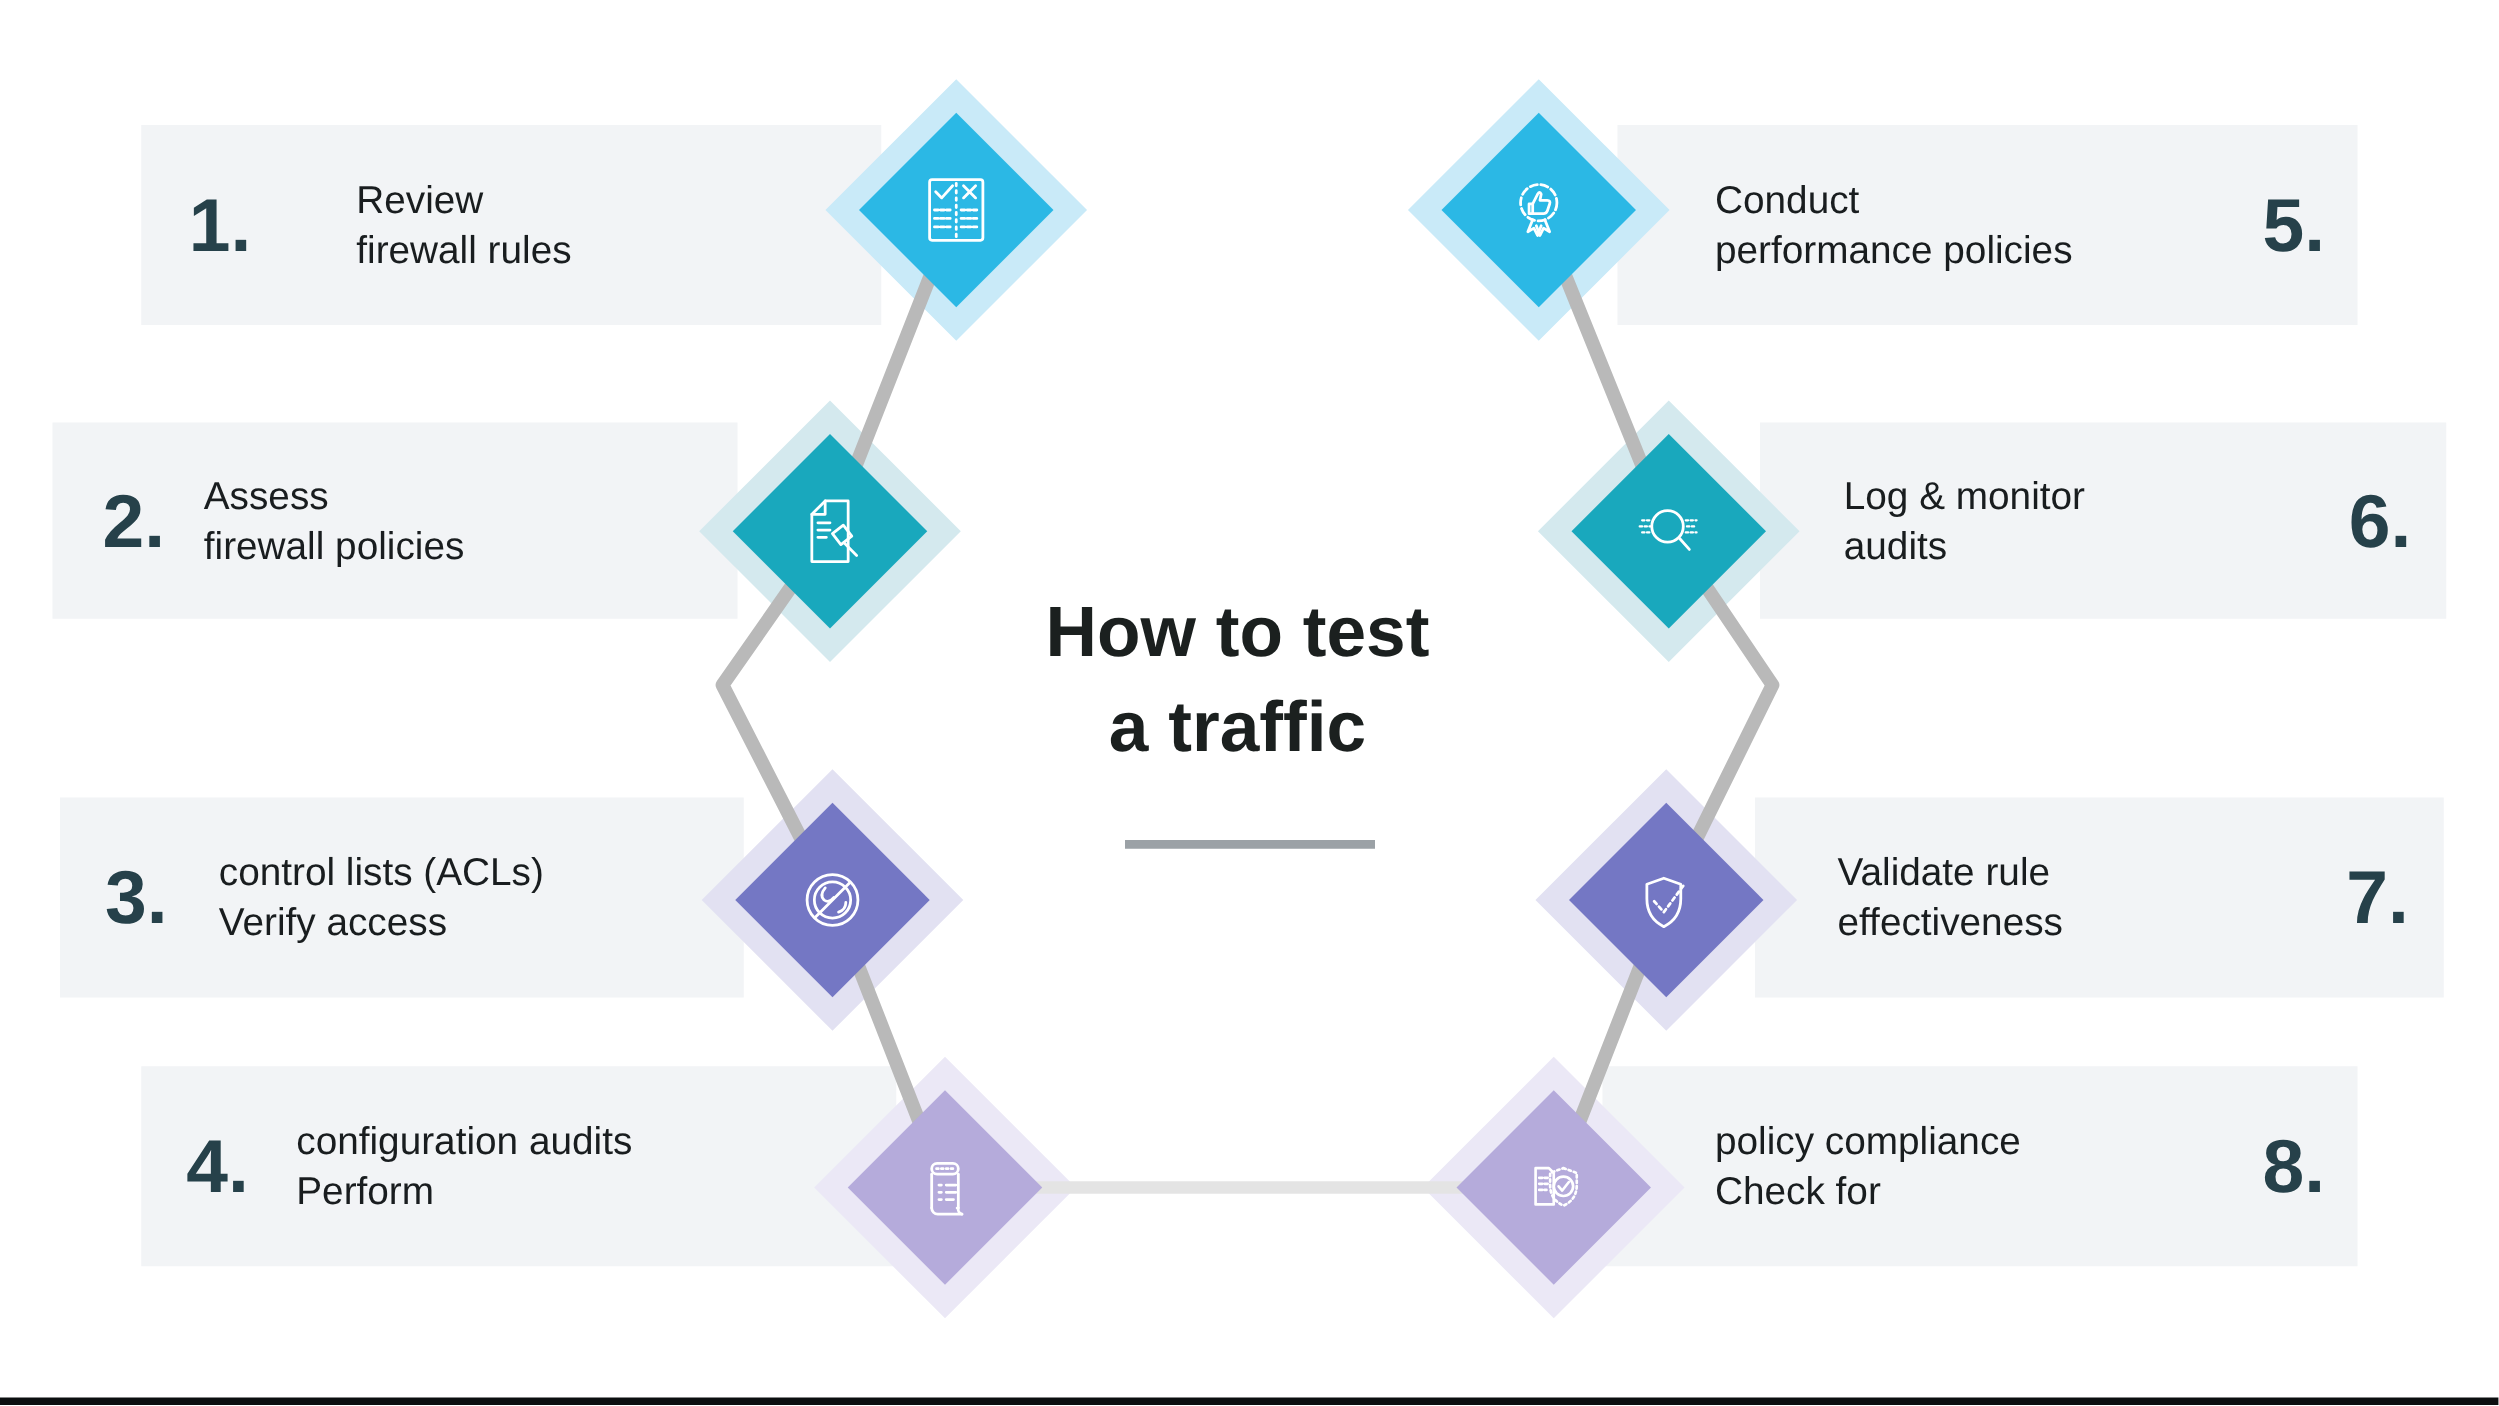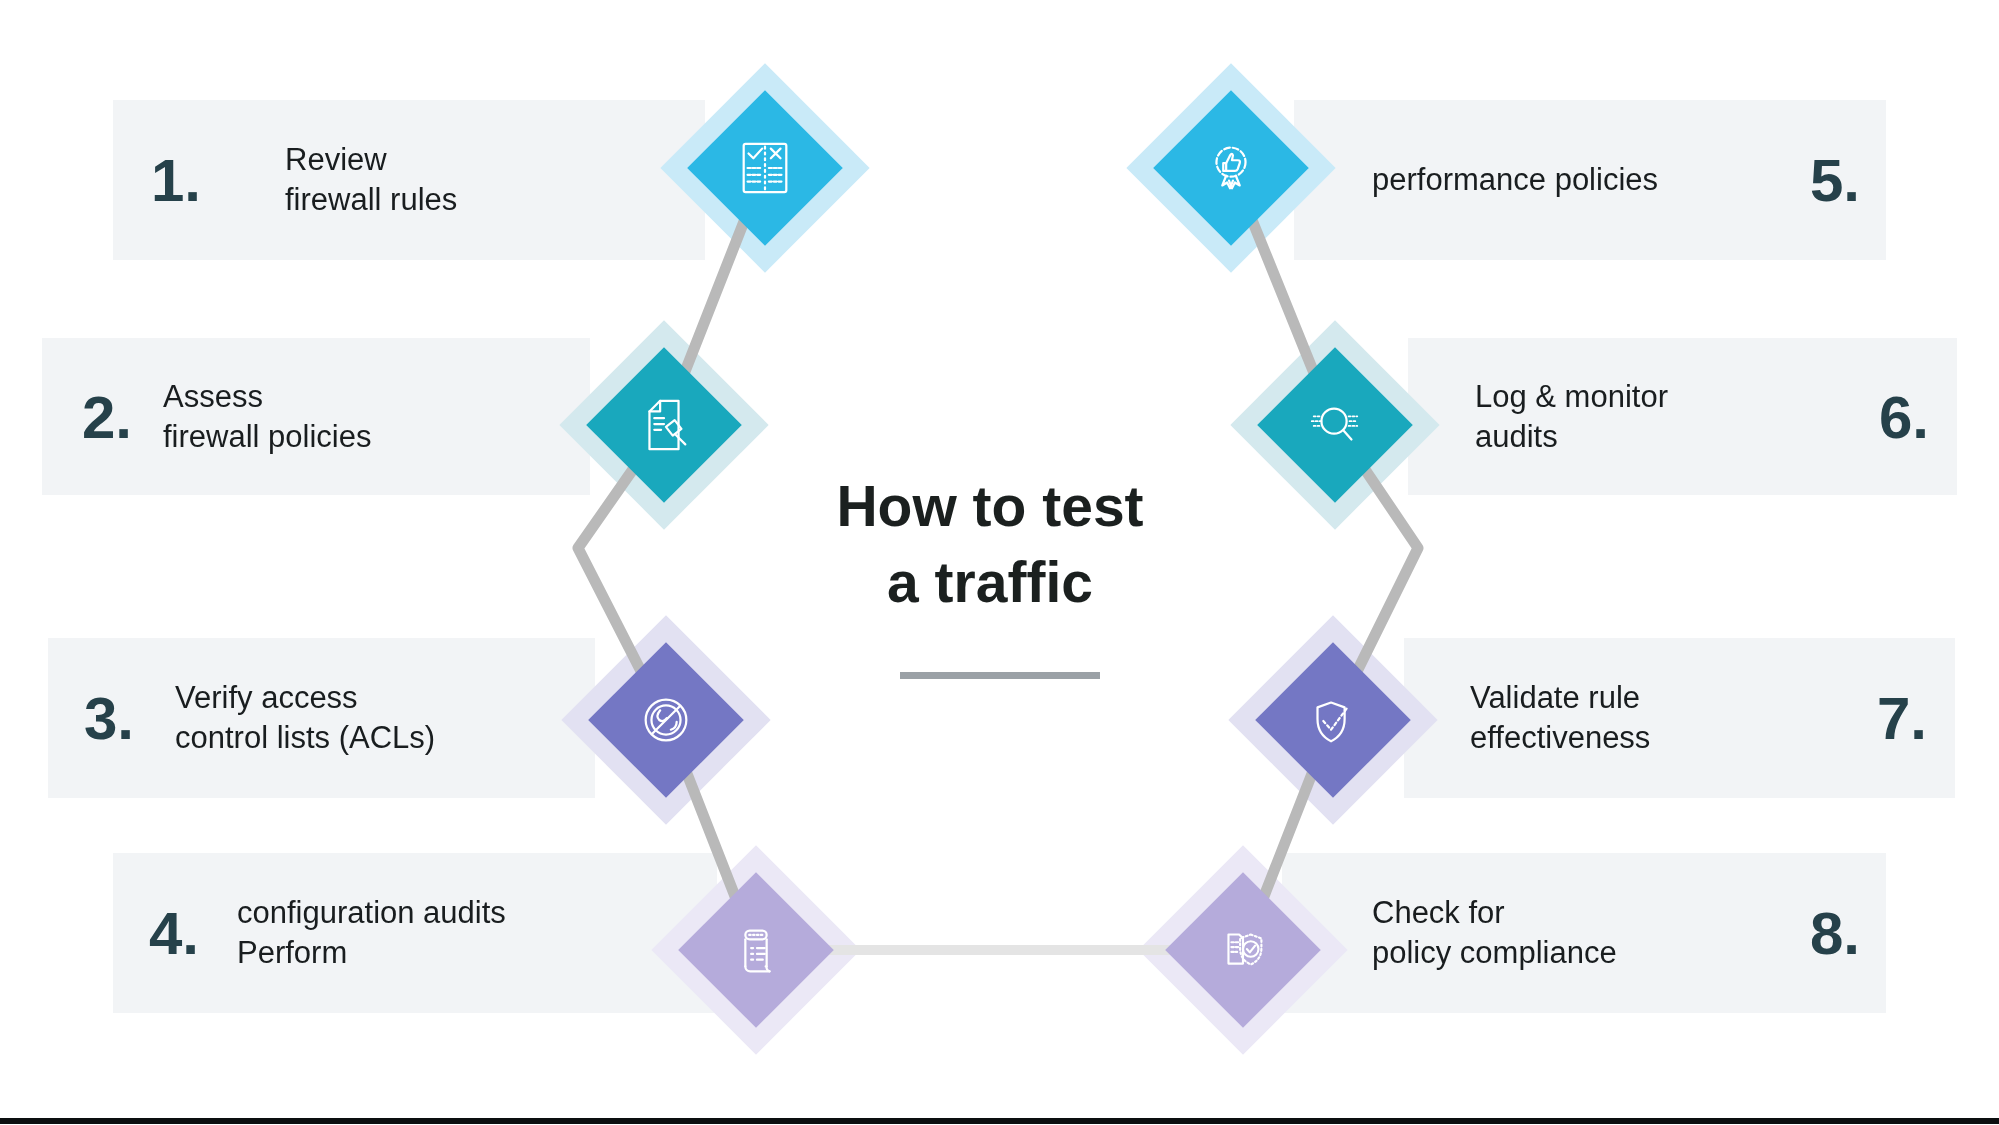--- a/index.html
+++ b/index.html
@@ -61,56 +61,57 @@
   <div class="band b2">
     <span class="num">2.</span>
     <div class="lbl">
       <div>Assess</div>
       <div>firewall policies</div>
     </div>
   </div>
   <div class="band b3">
     <span class="num">3.</span>
     <div class="lbl">
+      <div>control lists (ACLs)</div>
       <div>Verify access</div>
-      <div>control lists (ACLs)</div>
     </div>
   </div>
   <div class="band b4">
     <span class="num">4.</span>
     <div class="lbl">
       <div>configuration audits</div>
       <div>Perform</div>
     </div>
   </div>
   <div class="band b5">
     <span class="num">5.</span>
     <div class="lbl">
+      <div>Conduct</div>
       <div>performance policies</div>
     </div>
   </div>
   <div class="band b6">
     <span class="num">6.</span>
     <div class="lbl">
       <div>Log &amp; monitor</div>
       <div>audits</div>
     </div>
   </div>
   <div class="band b7">
     <span class="num">7.</span>
     <div class="lbl">
       <div>Validate rule</div>
       <div>effectiveness</div>
     </div>
   </div>
   <div class="band b8">
     <span class="num">8.</span>
     <div class="lbl">
+      <div>policy compliance</div>
       <div>Check for</div>
-      <div>policy compliance</div>
     </div>
   </div>
 
   <div class="halo pos1" style="background: rgb(201, 234, 248);"></div>
   <div class="halo pos2" style="background: rgb(212, 233, 238);"></div>
   <div class="halo pos3" style="background: rgb(226, 225, 242);"></div>
   <div class="halo pos4" style="background: rgb(235, 232, 246);"></div>
   <div class="halo pos5" style="background: rgb(201, 234, 248);"></div>
   <div class="halo pos6" style="background: rgb(212, 233, 238);"></div>
   <div class="halo pos7" style="background: rgb(226, 225, 242);"></div>

